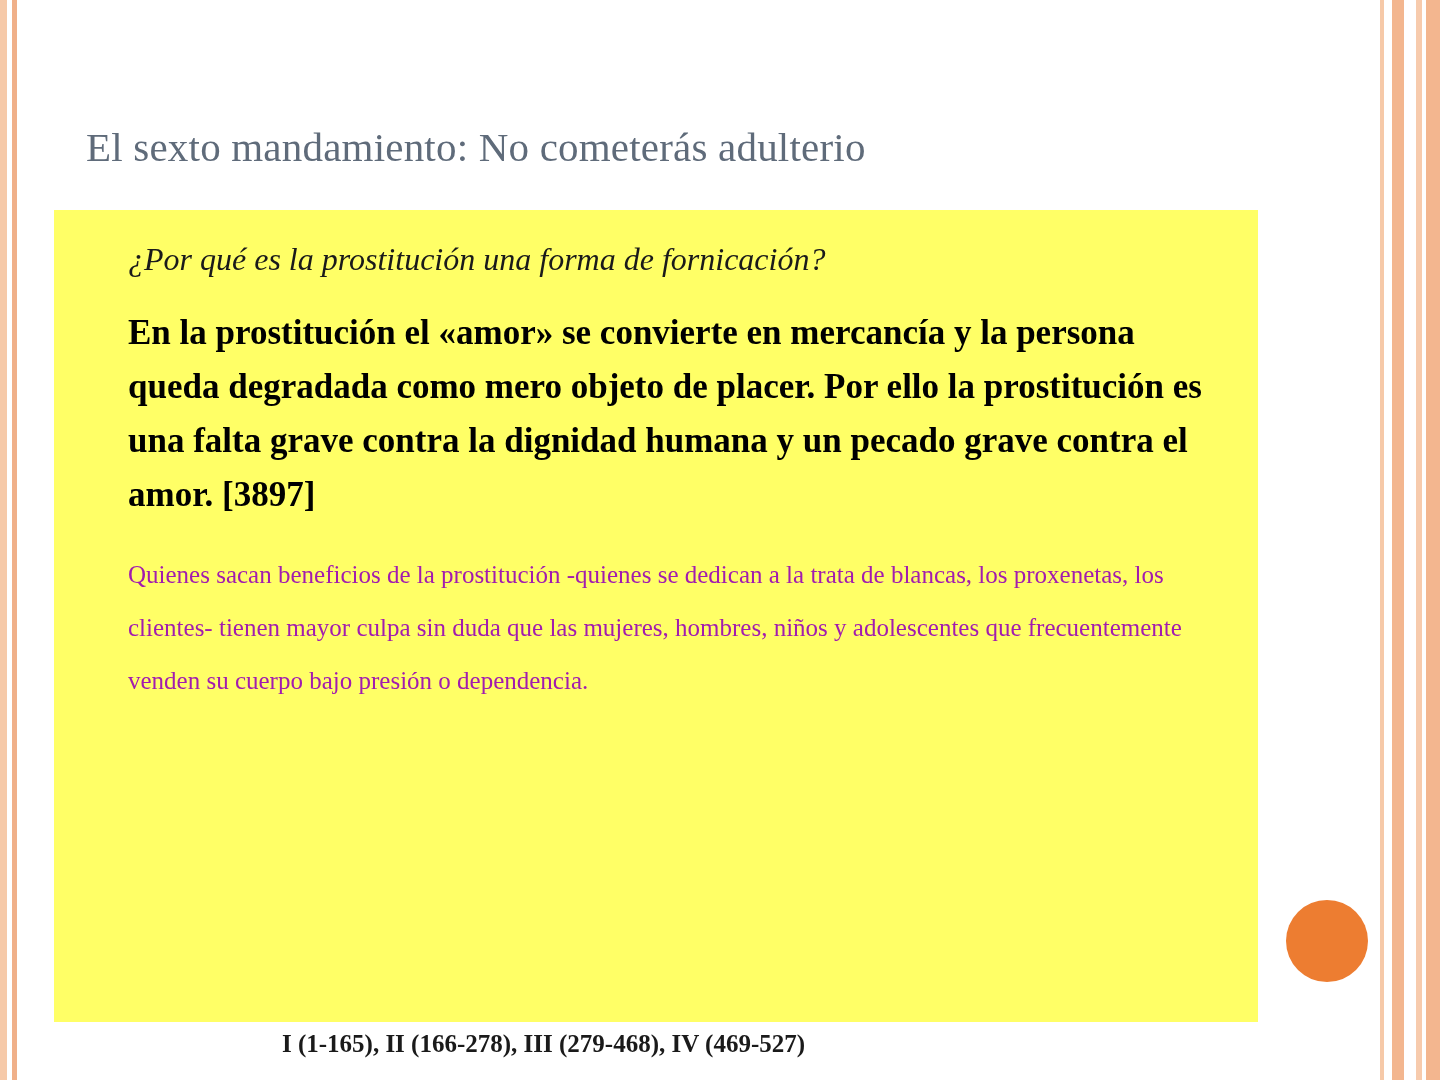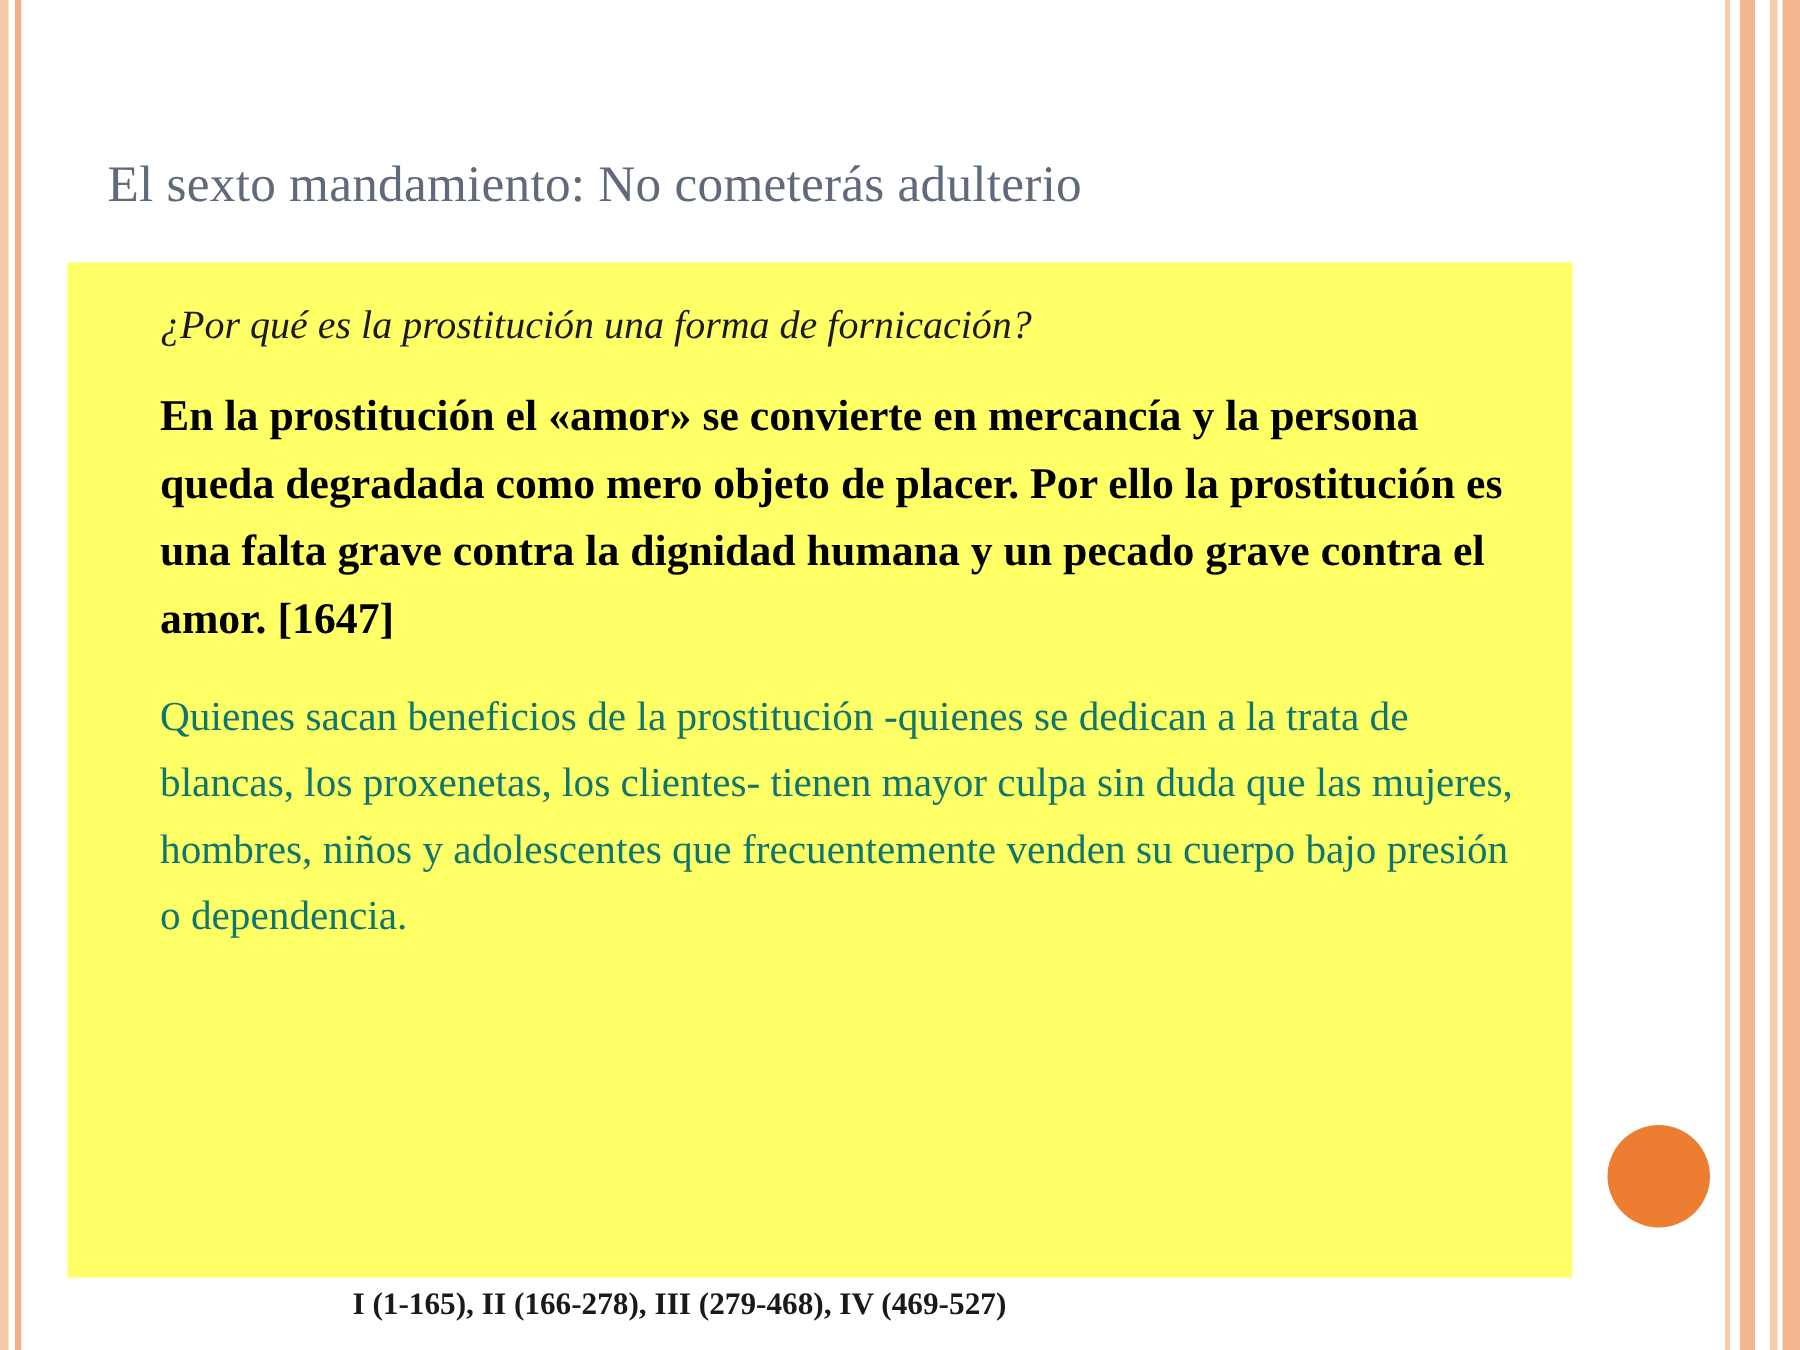--- a/index.html
+++ b/index.html
@@ -132,23 +132,23 @@
     font-weight: bold;
     font-size: 35px;
     line-height: 54px;
     color: #000000;
     margin: 26px 0 0 0;
     padding-left: 4px;
   }
 
   .answer-normal {
     font-family: "Liberation Serif", serif;
-    font-size: 33px;
+    font-size: 25px;
     line-height: 53px;
-    color: #0f766e;
+    color: #a21caf;
     margin: 26px 0 0 0;
     padding-left: 4px;
   }
 
   .orange-dot {
     position: absolute;
     right: 72px;
     bottom: 98px;
     width: 82px;
     height: 82px;
@@ -183,21 +183,21 @@
   <div class="right-stripe-b"></div>
   <div class="right-stripe-c"></div>
   <div class="right-stripe-d"></div>
 
   <div class="title">El sexto mandamiento: No cometerás adulterio</div>
 
   <div class="q-number">411.</div>
 
   <div class="content-box">
     <div class="question">¿Por qué es la prostitución una forma de fornicación?</div>
-    <div class="answer-bold">En la prostitución el «amor» se convierte en mercancía y la persona queda degradada como mero objeto de placer. Por ello la prostitución es una falta grave contra la dignidad humana y un pecado grave contra el amor. [1647]</div>
+    <div class="answer-bold">En la prostitución el «amor» se convierte en mercancía y la persona queda degradada como mero objeto de placer. Por ello la prostitución es una falta grave contra la dignidad humana y un pecado grave contra el amor. [3897]</div>
     <div class="answer-normal">Quienes sacan beneficios de la prostitución -quienes se dedican a la trata de blancas, los proxenetas, los clientes- tienen mayor culpa sin duda que las mujeres, hombres, niños y adolescentes que frecuentemente venden su cuerpo bajo presión o dependencia.</div>
   </div>
 
   <div class="orange-dot"></div>
 
   <div class="footer">I (1-165), II (166-278), III (279-468), IV (469-527)</div>
 
 </div>
 
 </body></html>

